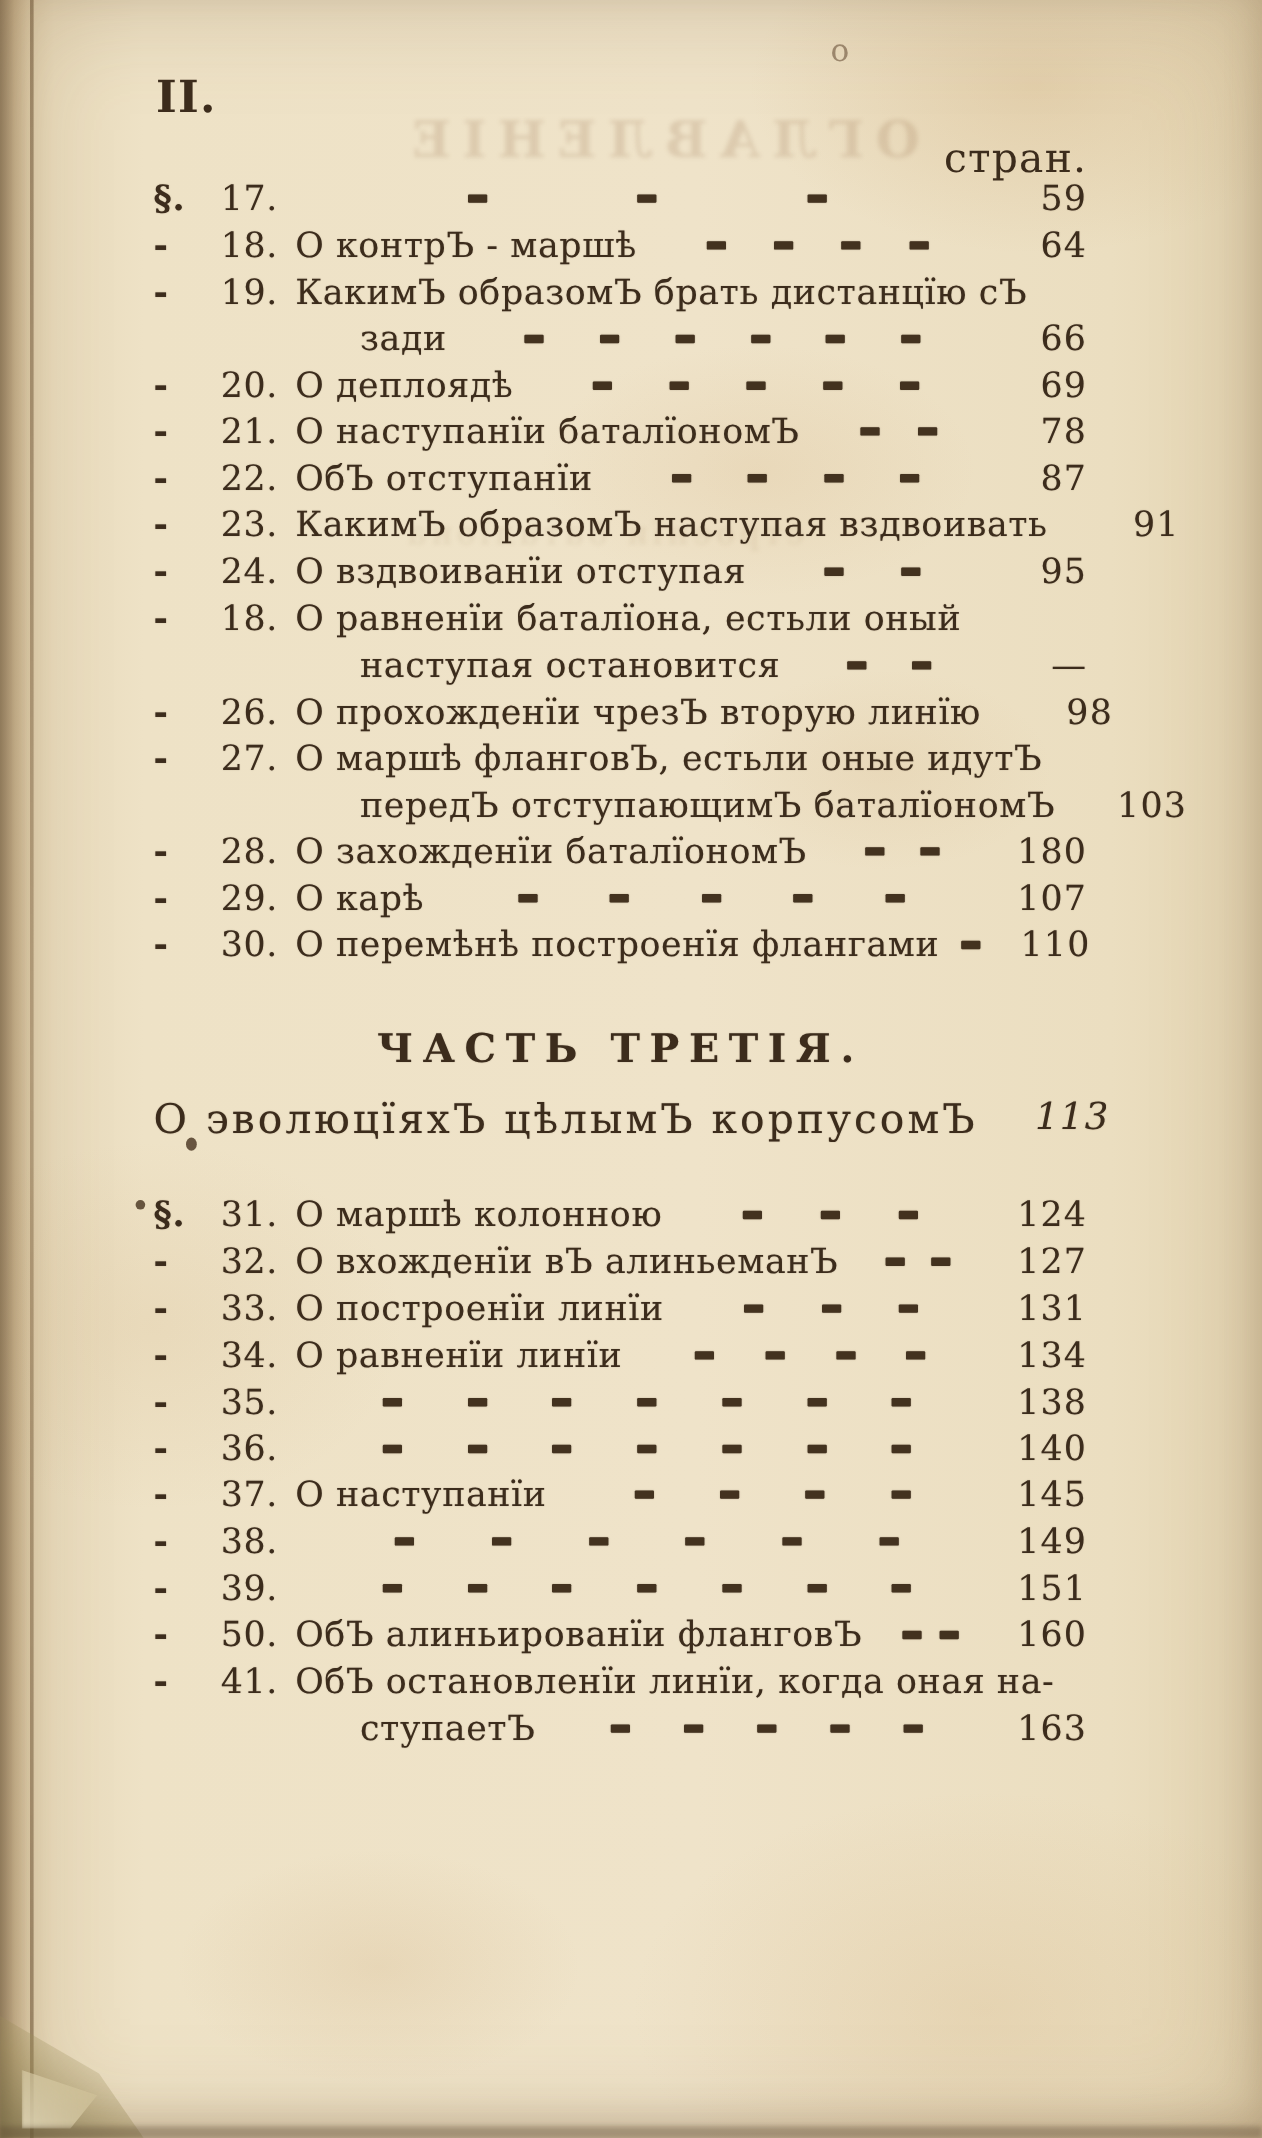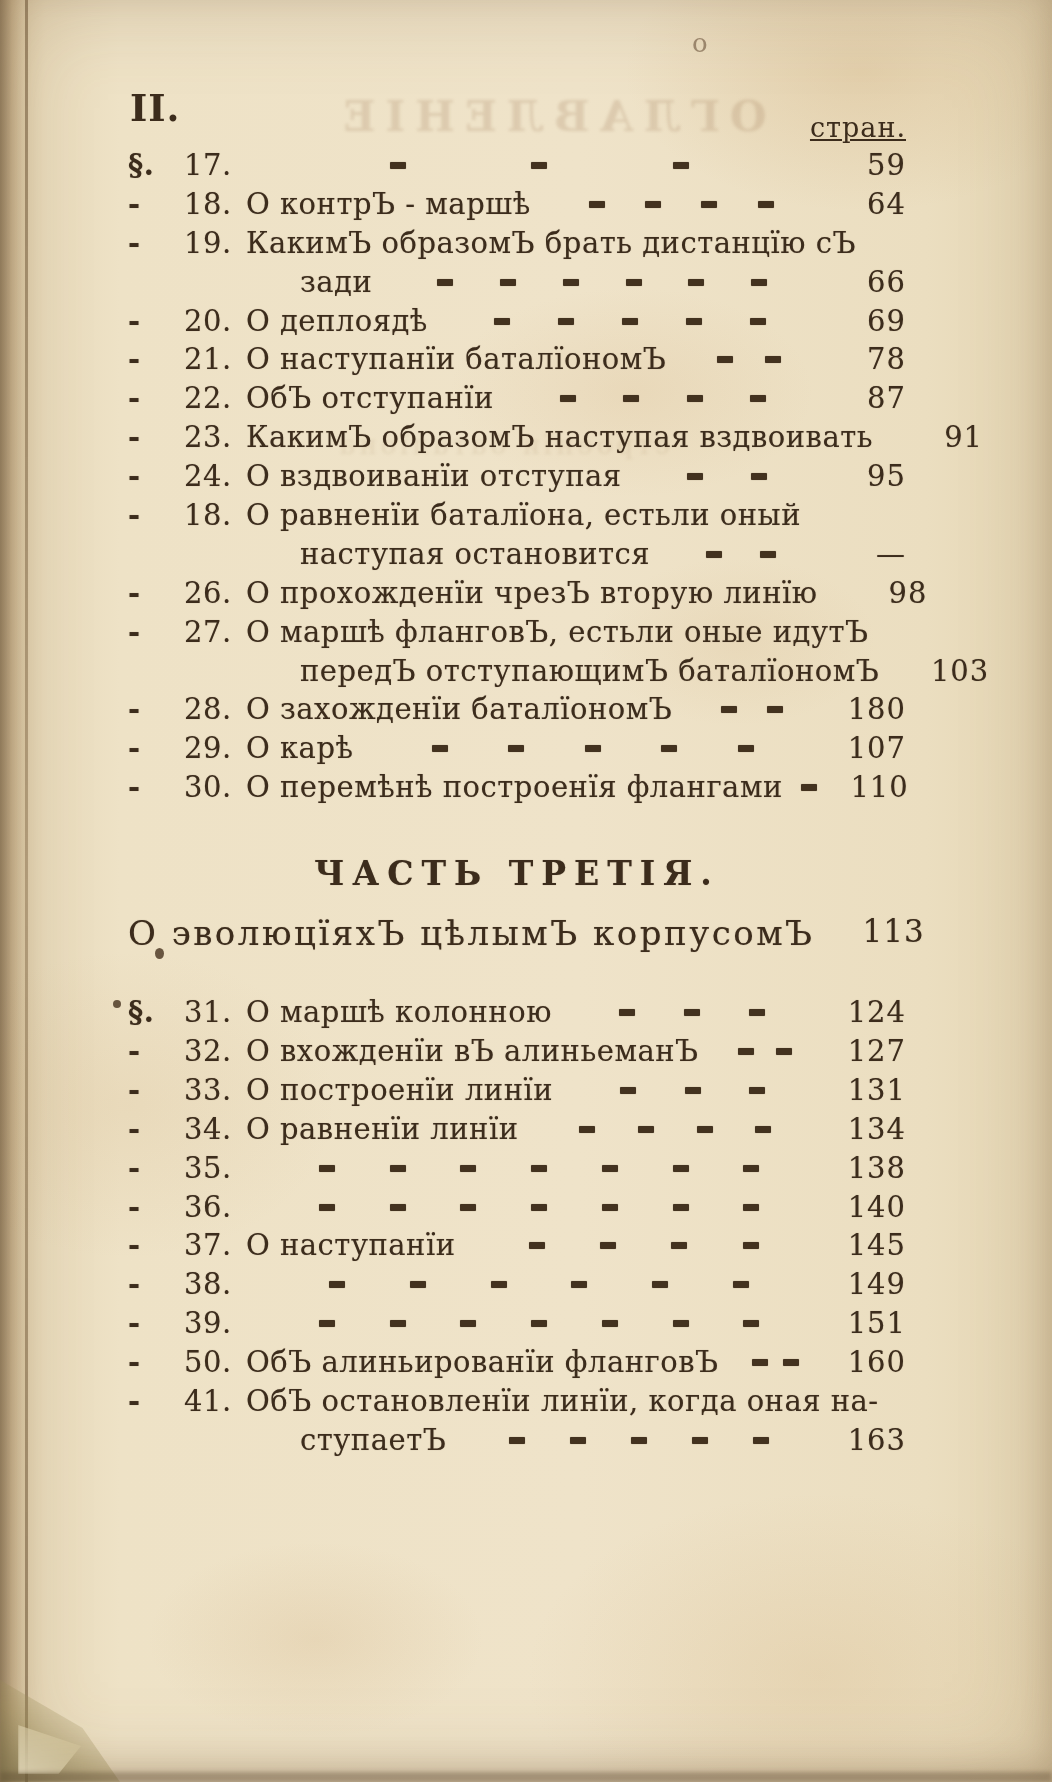--- a/index.html
+++ b/index.html
@@ -54,22 +54,22 @@
   }
   .ghost2{
     position:absolute;left:250px;top:430px;width:420px;
     transform:scaleX(-1);
     color:rgba(150,112,75,0.12);
     font-size:26px;letter-spacing:4px;
     filter:blur(1.8px);
   }
 
   .top-mark{position:absolute;left:692px;top:28px;font-size:26px;color:rgba(95,70,45,0.55);}
-  .folio{position:absolute;left:130px;top:58px;font-size:37px;font-weight:bold;letter-spacing:1px;margin-top:28px;}
-  .col-header{position:absolute;right:146px;top:112px;font-size:27px;letter-spacing:1px;text-decoration:underline;}
+  .folio{position:absolute;left:130px;top:58px;font-size:37px;font-weight:bold;letter-spacing:1px;}
+  .col-header{position:absolute;right:146px;top:112px;font-size:34px;letter-spacing:1px;}
 
   .ink-dot{position:absolute;width:9px;height:11px;border-radius:50%;background:rgba(70,50,30,0.8);}
   .dot1{left:155px;top:948px;}
   .dot2{left:113px;top:1000px;width:8px;height:8px;}
 
   .toc{position:absolute;left:128px;right:146px;top:150px;}
   .toc-section{display:block;}
   .toc-row{
     display:flex;align-items:baseline;
     font-size:29px;line-height:1.1;
@@ -90,21 +90,21 @@
     text-align:center;font-size:33px;font-weight:bold;
     letter-spacing:8px;margin:50px 0 20px 0;
     text-shadow:0 0 1px rgba(60,44,28,0.4);
   }
   .part-line{
     display:flex;align-items:flex-start;
     font-size:34px;letter-spacing:2.5px;
     margin:0 0 44px 0;
     text-shadow:0 0 1px rgba(60,44,28,0.4);
   }
-  .part-line .pagecol{font-size:31px;}
+  .part-line .pagecol{font-size:31px;font-style:italic;}
 </style>
 </head>
 <body>
 
 <div class="page">
 
   <div class="left-edge-shade"></div>
   <div class="edge-line"></div>
   <div class="corner-wear"></div>
   <div class="corner-wear2"></div>

